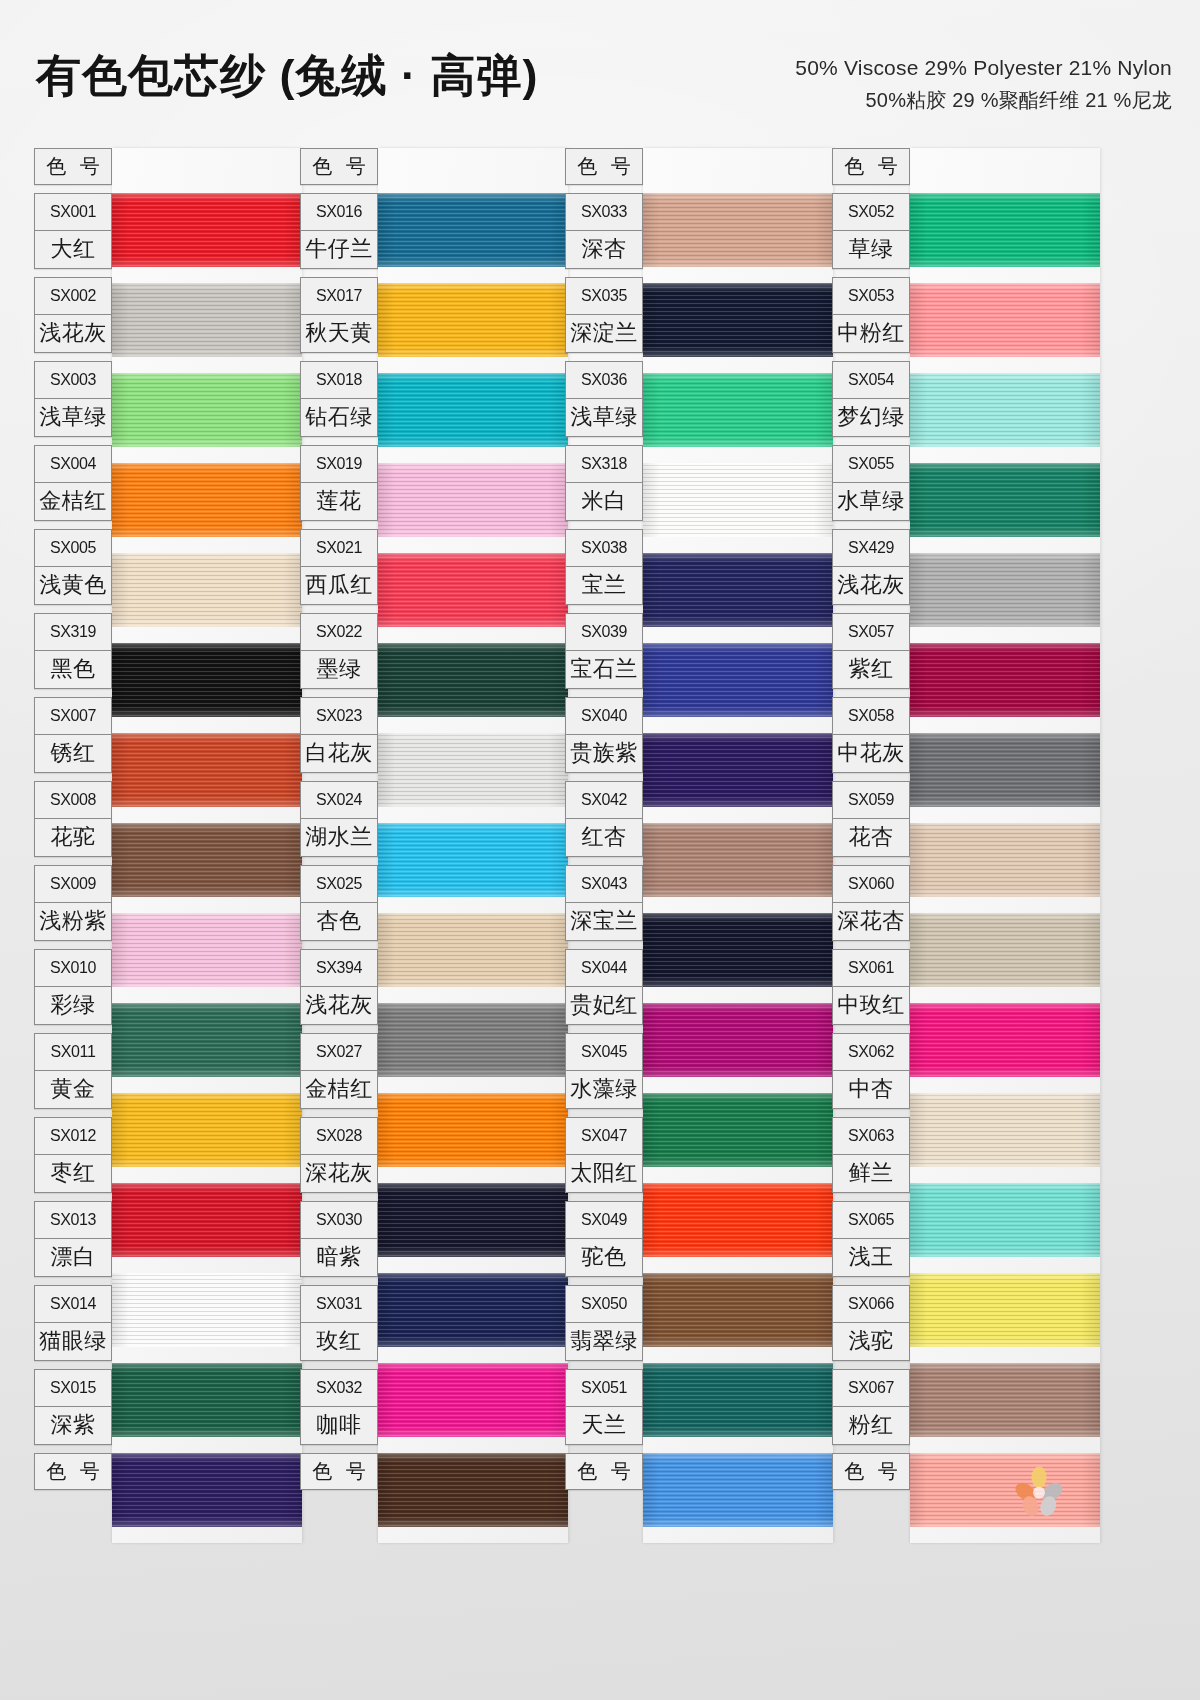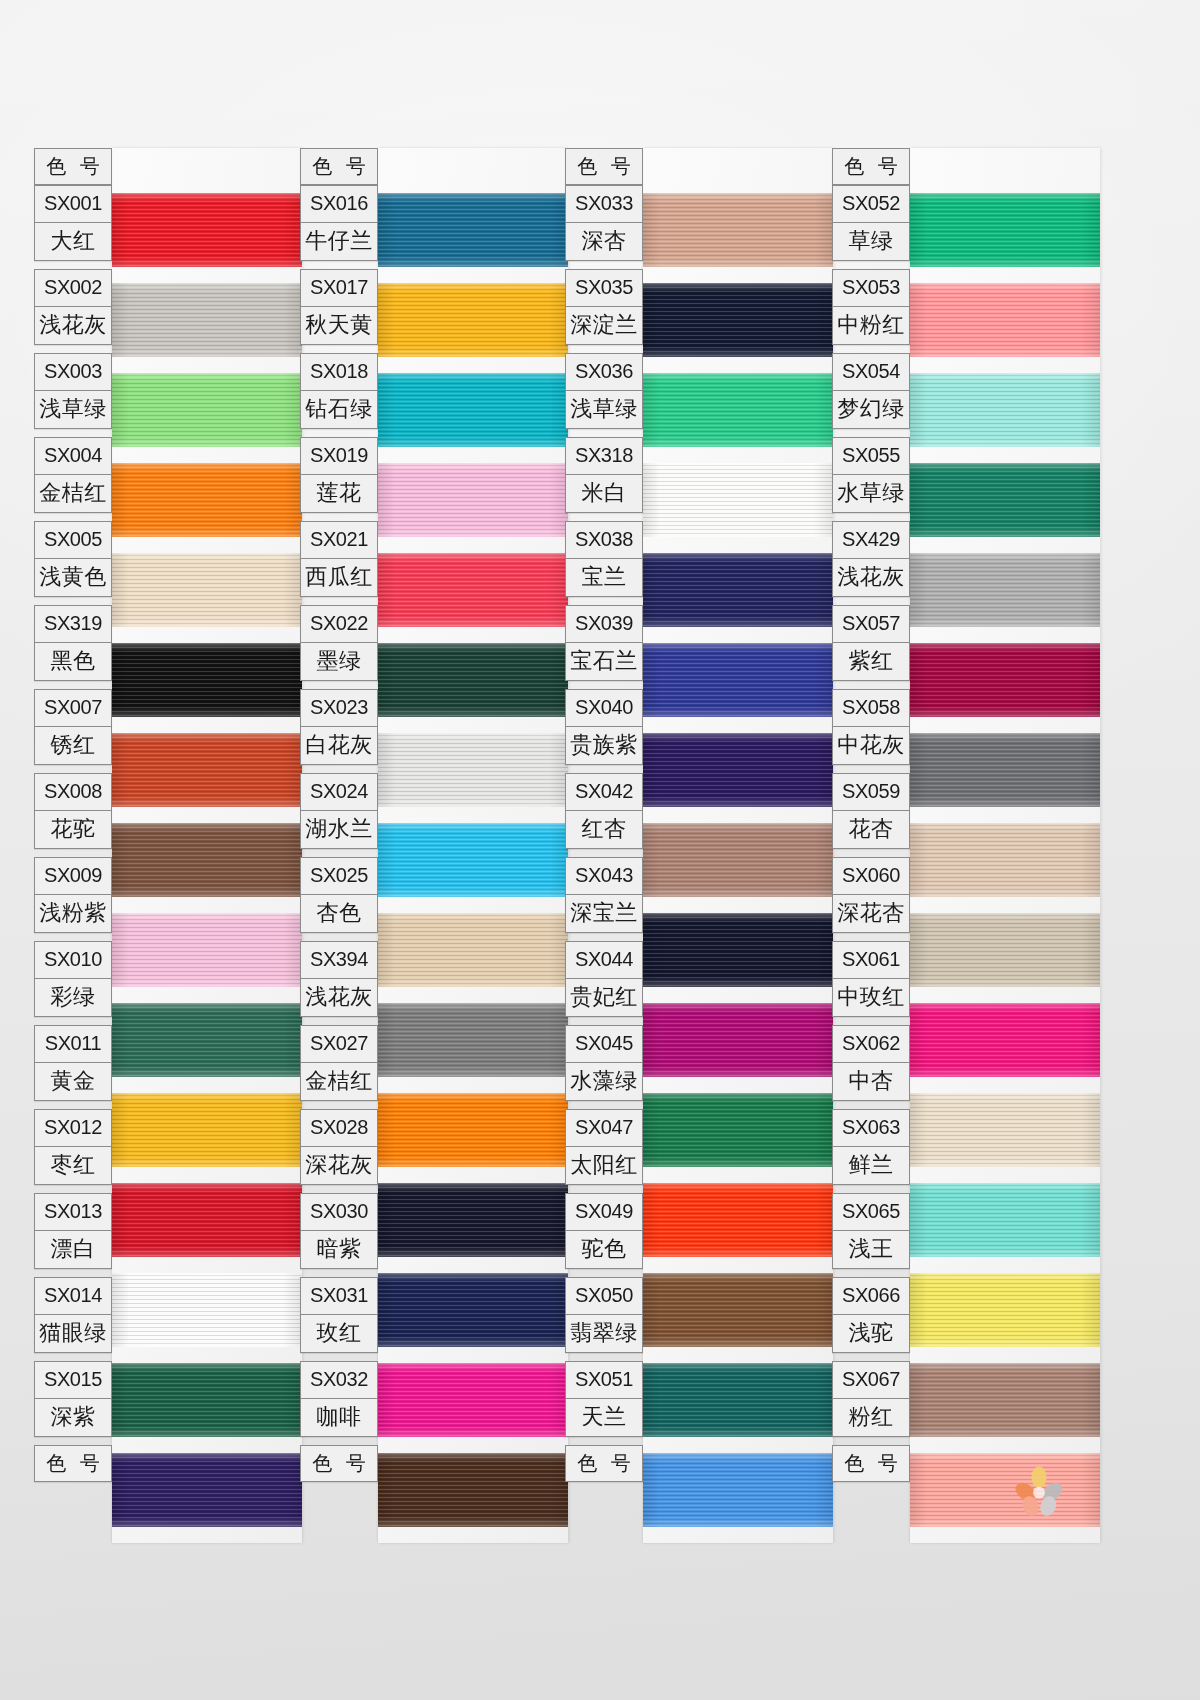--- a/index.html
+++ b/index.html
@@ -107,40 +107,41 @@
   .lbl-code, .lbl-name {
     box-sizing: border-box;
     height: 37px;
     line-height: 35px;
     text-align: center;
     color: #1b1b1b;
     white-space: nowrap;
     background: #f0f0f0;
   }
   .lbl-code {
-    font-size: 20px;
+    font-size: 16px;
     letter-spacing: -0.4px;
     border-bottom: 1px solid #8b8b8b;
   }
   .lbl-name {
     font-size: 22px;
     letter-spacing: 0.5px;
   }
   .lbl-head {
     box-sizing: border-box;
     width: 78px;
     height: 37px;
     line-height: 35px;
     text-align: center;
     font-size: 20px;
     letter-spacing: 4px;
     text-indent: 4px;
     color: #1b1b1b;
     background: #f0f0f0;
     border: 1px solid #8b8b8b;
+    margin-bottom: 8px;
     box-shadow: 0 1px 1px rgba(0,0,0,0.09);
   }
 
   
   .card-back {
     position: absolute;
     left: 0;
     top: 0;
     width: 190px;
     bottom: 0;
@@ -198,20 +199,27 @@
     height: 54px;
     z-index: 4;
     opacity: 0.92;
   }
 </style>
 </head>
 <body>
 
 <div class="page">
 
+  <div class="header">
+    <div class="title">有色包芯纱 (兔绒 · 高弹)</div>
+    <div class="comp">
+      <div class="comp-en">50% Viscose 29% Polyester 21% Nylon</div>
+      <div class="comp-cn">50%粘胶 29 %聚酯纤维 21 %尼龙</div>
+    </div>
+  </div>
 
   <div class="grid" id="grid">
       <div class="column col-1">
         <div class="swatches">
           <div class="card-back"></div>
           <div style="height: 45px;"></div>
           <div class="swatch" title="SX001 大红">
             <div class="yarn" style="background: rgb(226, 31, 42);"></div>
           </div>
           <div class="swatch" title="SX002 浅花灰">

